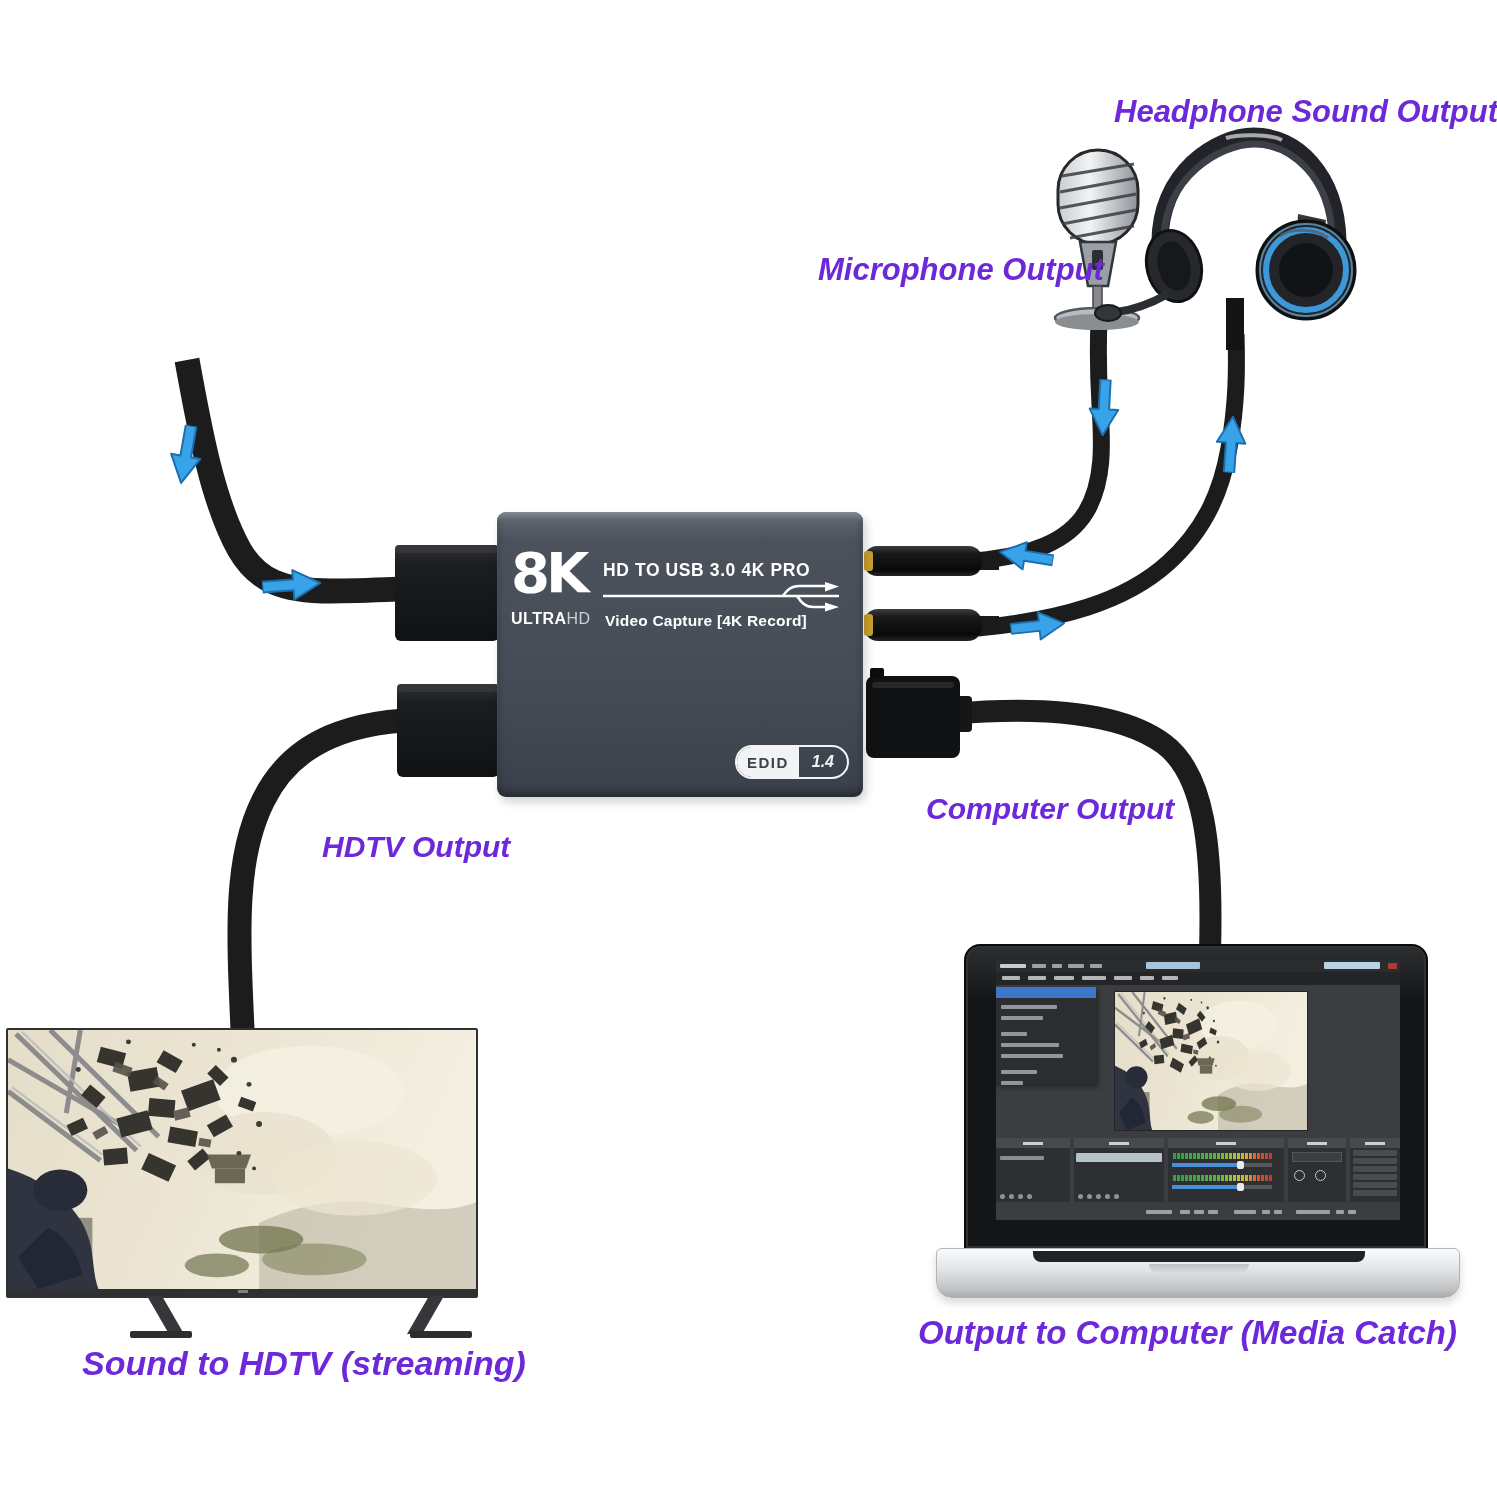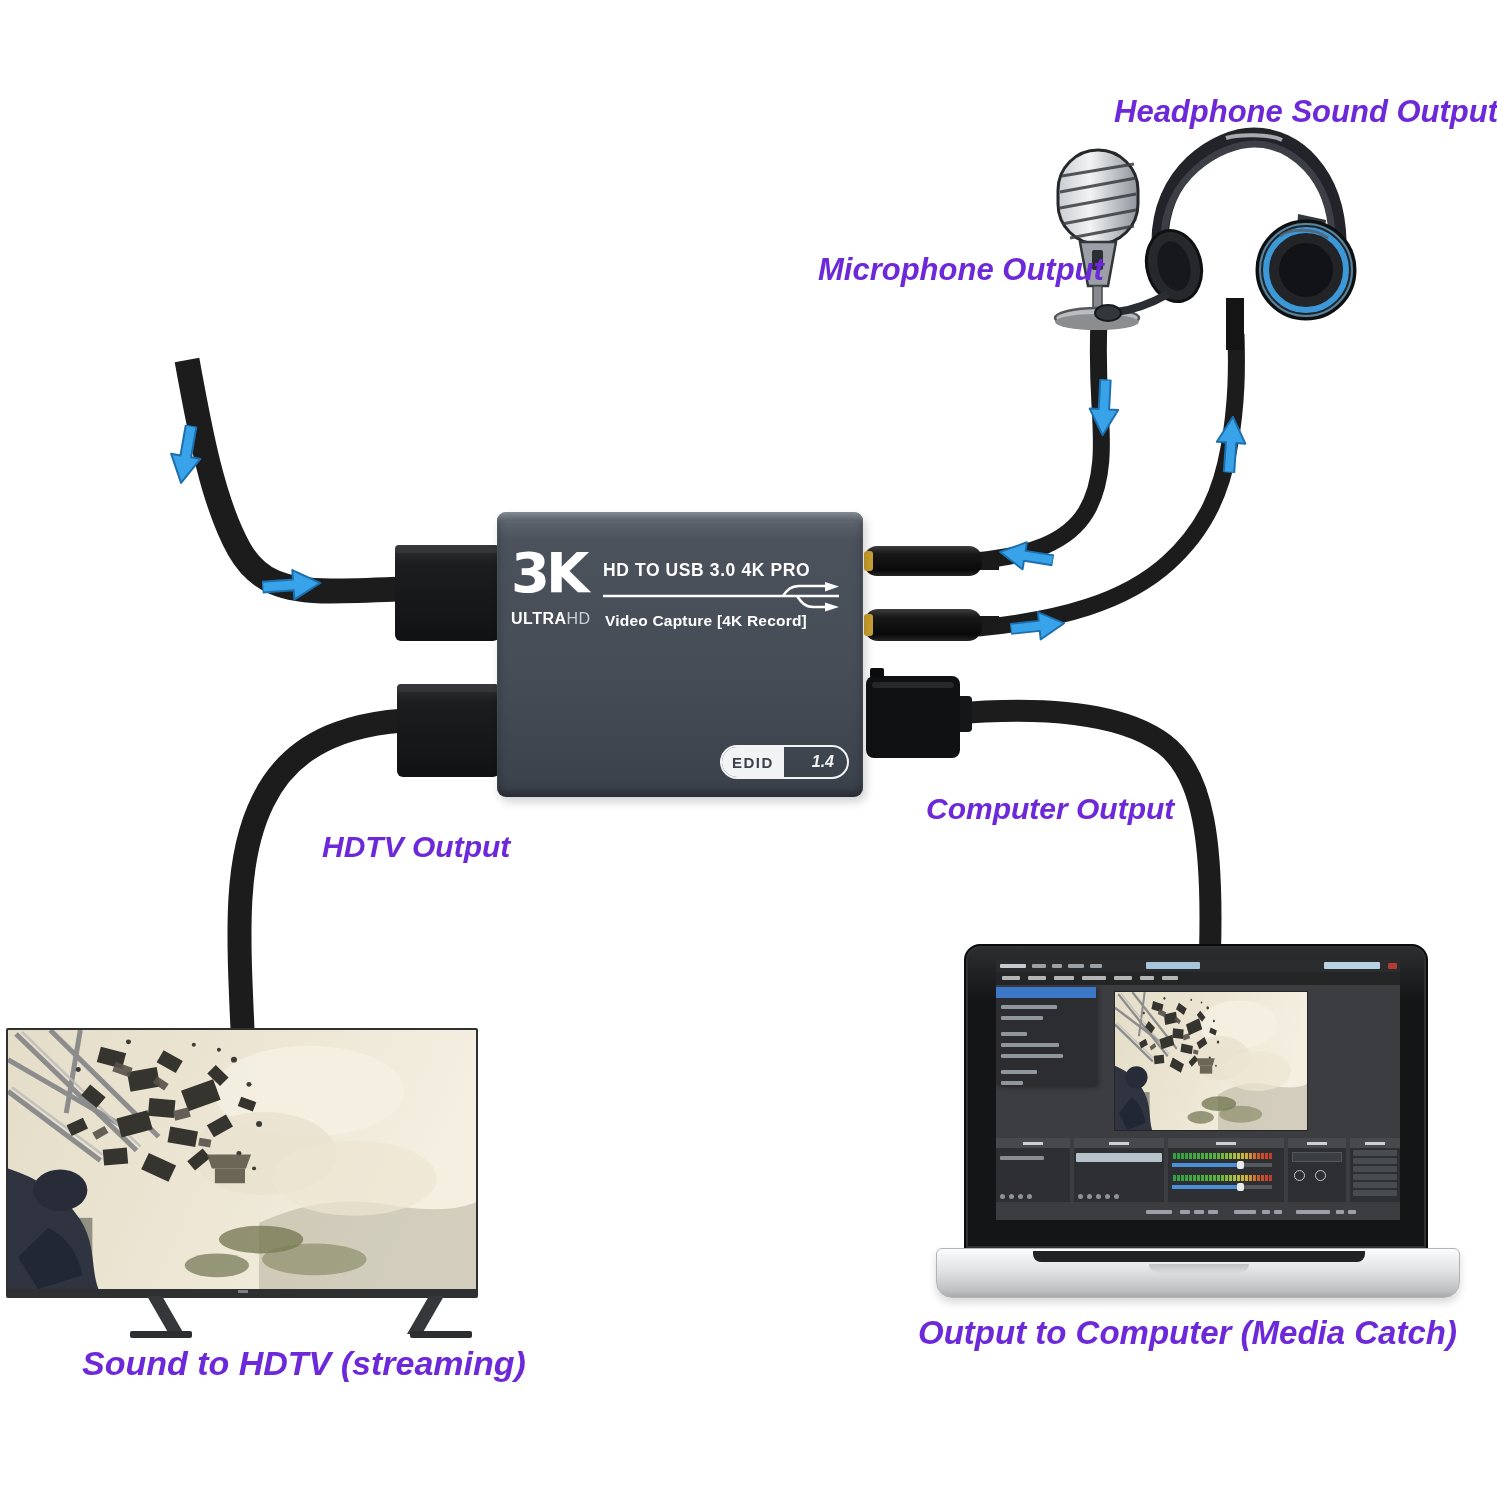--- a/index.html
+++ b/index.html
@@ -25,21 +25,21 @@
           background:linear-gradient(180deg,#858b94,#5a606a);}
   .logo{position:absolute;left:14px;top:36px;color:#fff;}
   .logo-4k{font-family:"DejaVu Sans",sans-serif;font-size:56px;font-weight:800;letter-spacing:-4px;line-height:50px;}
   .logo-row{font-size:16px;letter-spacing:.5px;margin-top:12px;}
   .logo-ultra{font-weight:800;}
   .logo-hd{font-weight:400;color:#ccd1d6;}
   .dline1{position:absolute;left:106px;top:48px;color:#fff;font-size:17.5px;font-weight:700;letter-spacing:.6px;white-space:nowrap;}
   .dline2{position:absolute;left:108px;top:100px;color:#fff;font-size:15.5px;font-weight:700;letter-spacing:.2px;white-space:nowrap;}
   .splitter{position:absolute;left:104px;top:70px;width:252px;height:46px;}
   .edid{position:absolute;right:14px;bottom:18px;height:30px;display:flex;align-items:stretch;
-        border:2.5px solid #f2f3f4;border-radius:17px;overflow:hidden;gap:15px;}
+        border:2.5px solid #f2f3f4;border-radius:17px;overflow:hidden;}
   .edid-l{background:#f2f3f4;color:#3c424b;font-weight:800;font-size:15px;letter-spacing:1.5px;
           display:flex;align-items:center;padding:0 10px;}
   .edid-r{color:#f2f3f4;font-weight:800;font-style:italic;font-size:16px;display:flex;align-items:center;padding:0 13px;}
 
   
   .tv{position:absolute;left:6px;top:1028px;width:472px;height:320px;z-index:2;}
   .tv-frame{position:absolute;left:0;top:0;width:472px;height:270px;background:#2e3032;
             padding:2px 2px 9px 2px;box-sizing:border-box;border-radius:2px;}
   .tv-frame svg{display:block;width:100%;height:100%;}
   .tv-logo{position:absolute;left:232px;top:262px;width:10px;height:3px;background:#7d8083;}
@@ -278,21 +278,21 @@
       <use href="#arrow" x="-22" y="-13" width="44" height="26"></use>
       </g>
     <g transform="translate(1231,444) rotate(-86) scale(1.3)">
       <use href="#arrow" x="-22" y="-13" width="44" height="26"></use>
       </g>
   </svg>
 
   <div class="device">
     <div class="lip"></div>
     <div class="logo">
-      <div class="logo-4k">3K</div>
+      <div class="logo-4k">8K</div>
       <div class="logo-row">
         <span class="logo-ultra">ULTRA</span><span class="logo-hd">HD</span>
       </div>
     </div>
     <div class="dline1">HD TO USB 3.0 4K PRO</div>
     <svg class="splitter" viewBox="0 0 252 46">
       <g stroke="#fff" stroke-width="2.6" fill="none">
         <path d="M2 14 H238"></path>
         <path d="M182 14 C186 8 190 4 198 4 H224"></path>
         <path d="M196 14 C200 20 204 25 212 25 H224"></path>

